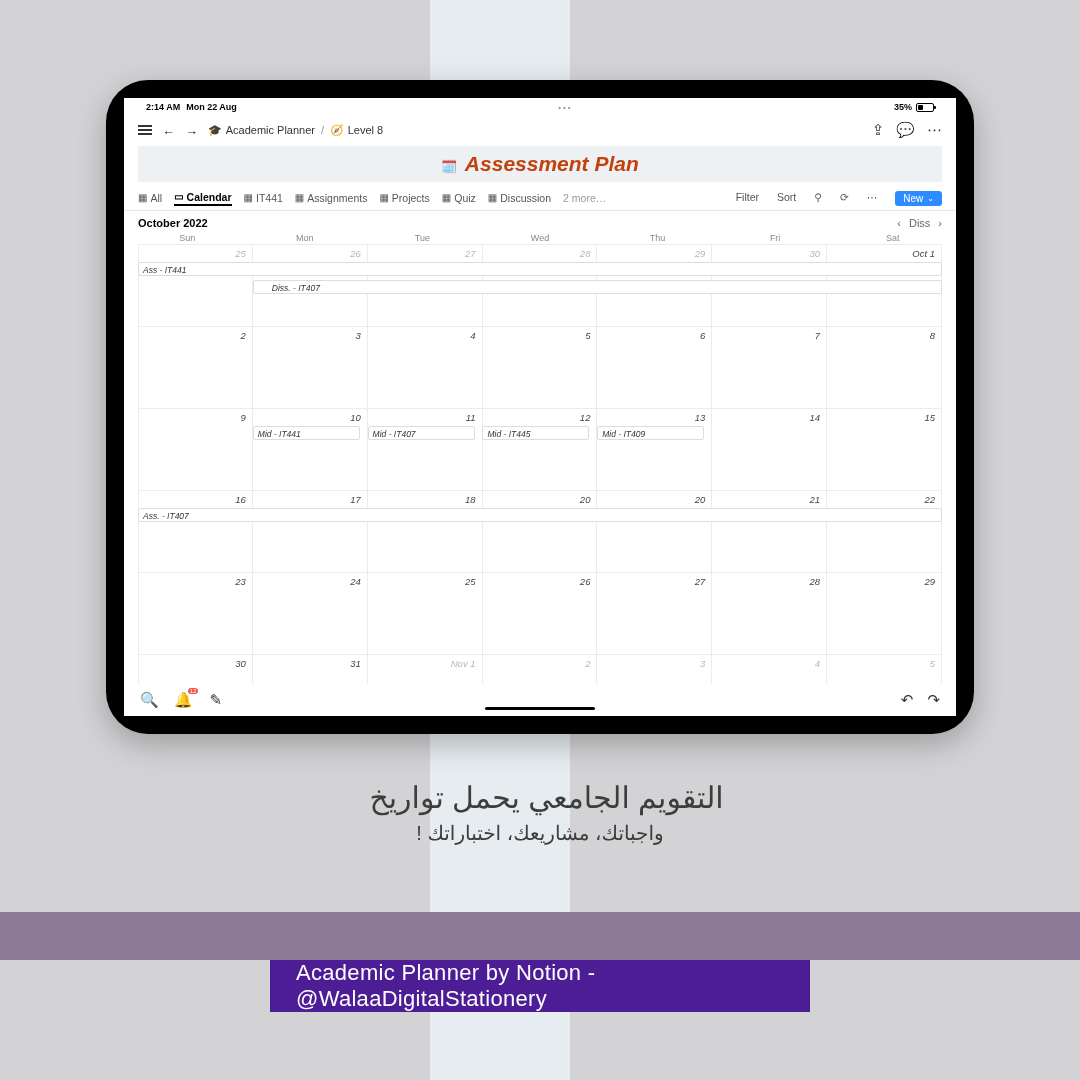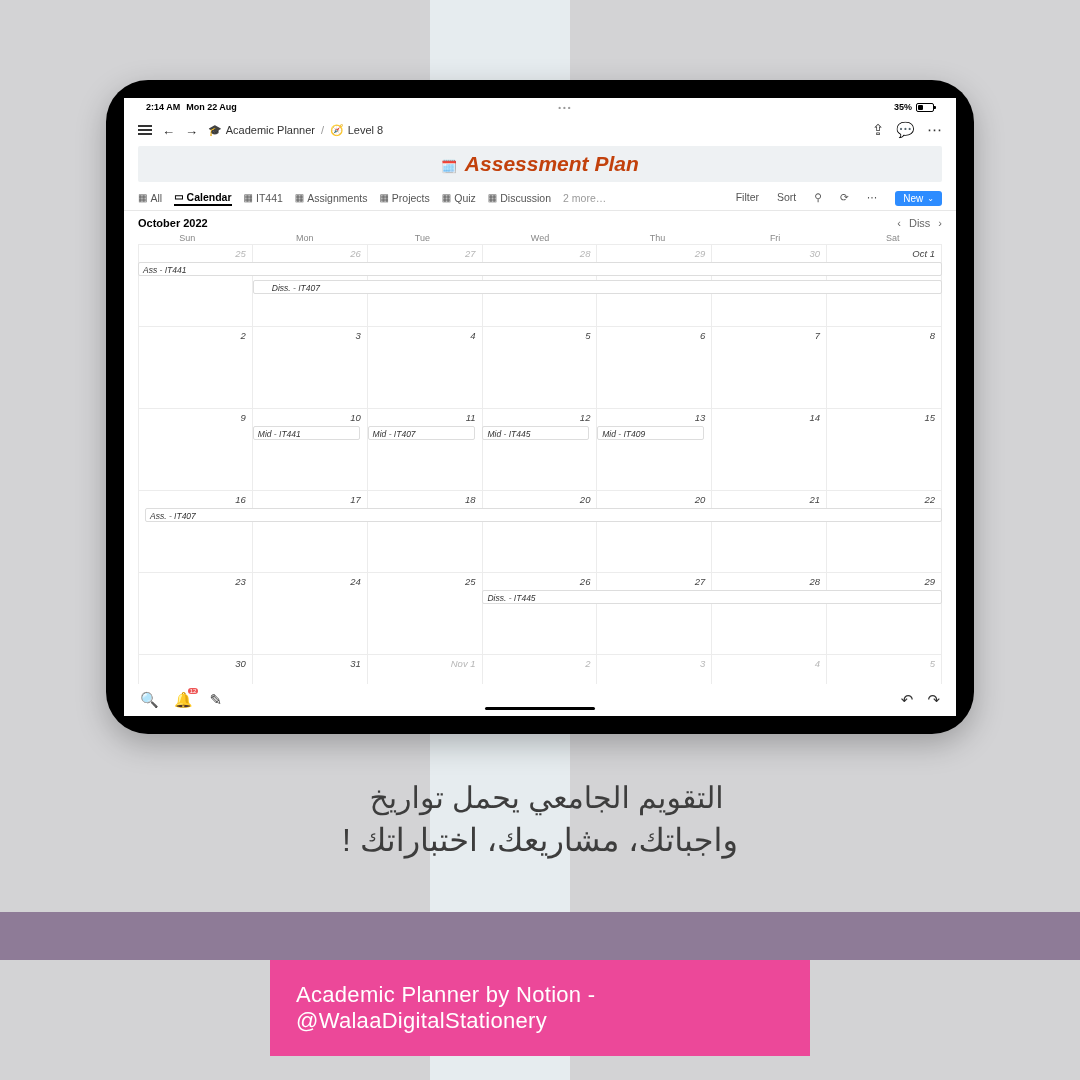--- a/index.html
+++ b/index.html
@@ -46,23 +46,23 @@
   .daten { position:absolute; top:3px; right:6px; font-size:9.5px; color:#444; }
   .daten.fade { color:#b6b6b6; }
   .ev { position:absolute; height:14px; background:#fff; border:1px solid #ddd; border-radius:2px; font-size:8.5px; color:#333; padding:1px 4px; line-height:12px; white-space:nowrap; overflow:hidden; }
   .bottombar { height: 32px; display:flex; align-items:center; justify-content:space-between; padding: 0 16px; }
   .bb-left { display:flex; gap:16px; align-items:center; }
   .bb-right { display:flex; gap:14px; }
   .ico { font-size:15px; color:#333; position:relative;}
   .badge { position:absolute; top:-3px; right:-5px; background:#e55; color:#fff; font-size:6px; border-radius:4px; padding:0 2px;}
   .caption { position:absolute; top:780px; left:0; right:0; z-index:3; text-align:center; color:#3d3d3d; }
   .caption .l1 { font-size:30px; direction:rtl; font-family: 'Tahoma', sans-serif; margin-left: 13px; }
-  .caption .l2 { font-size:32px; direction:rtl; font-family: 'Tahoma', sans-serif; margin-top:6px;}
+  .caption .l2 { font-size:20px; direction:rtl; font-family: 'Tahoma', sans-serif; margin-top:6px;}
   .stripe { position:absolute; top:912px; left:0; right:0; height:48px; background:#8e7b97; z-index:1; }
-  .footer { position:absolute; top:960px; left:50%; transform:translateX(-50%); background:#ec4899; color:#fff; padding:22px 26px; font-size:22px; z-index:4; letter-spacing:0.3px;}
+  .footer { position:absolute; top:960px; left:50%; transform:translateX(-50%); background:#4c1d95; color:#fff; padding:0 26px; font-size:22px; z-index:4; letter-spacing:0.3px;}
   .home-ind { position:absolute; bottom:6px; left:50%; transform:translateX(-50%); width:110px; height:3px; background:#000; border-radius:3px;}
 </style>
 </head>
 <body>
 
 <div class="vband"></div>
 
 <div class="tablet">
   <div class="screen">
 
@@ -270,21 +270,21 @@
             </div>
           <div class="cell">
               <span class="daten">20</span>
             </div>
           <div class="cell">
               <span class="daten">21</span>
             </div>
           <div class="cell">
               <span class="daten">22</span>
             </div>
-          <div class="ev" style="top:18px; left:7px; right:0;">Ass. - IT407</div>
+          <div class="ev" style="top:18px; left:0; right:0;">Ass. - IT407</div>
         </div>
 
         <div class="week">
           <div class="cell">
               <span class="daten">23</span>
             </div>
           <div class="cell">
               <span class="daten">24</span>
             </div>
           <div class="cell">
@@ -295,21 +295,20 @@
             </div>
           <div class="cell">
               <span class="daten">27</span>
             </div>
           <div class="cell">
               <span class="daten">28</span>
             </div>
           <div class="cell">
               <span class="daten">29</span>
             </div>
-          <div class="ev" style="top:18px; left:42.84%; right:0;">Diss. - IT445</div>
         </div>
 
         <div class="week">
           <div class="cell">
               <span class="daten">30</span>
             </div>
           <div class="cell">
               <span class="daten">31</span>
             </div>
           <div class="cell">

